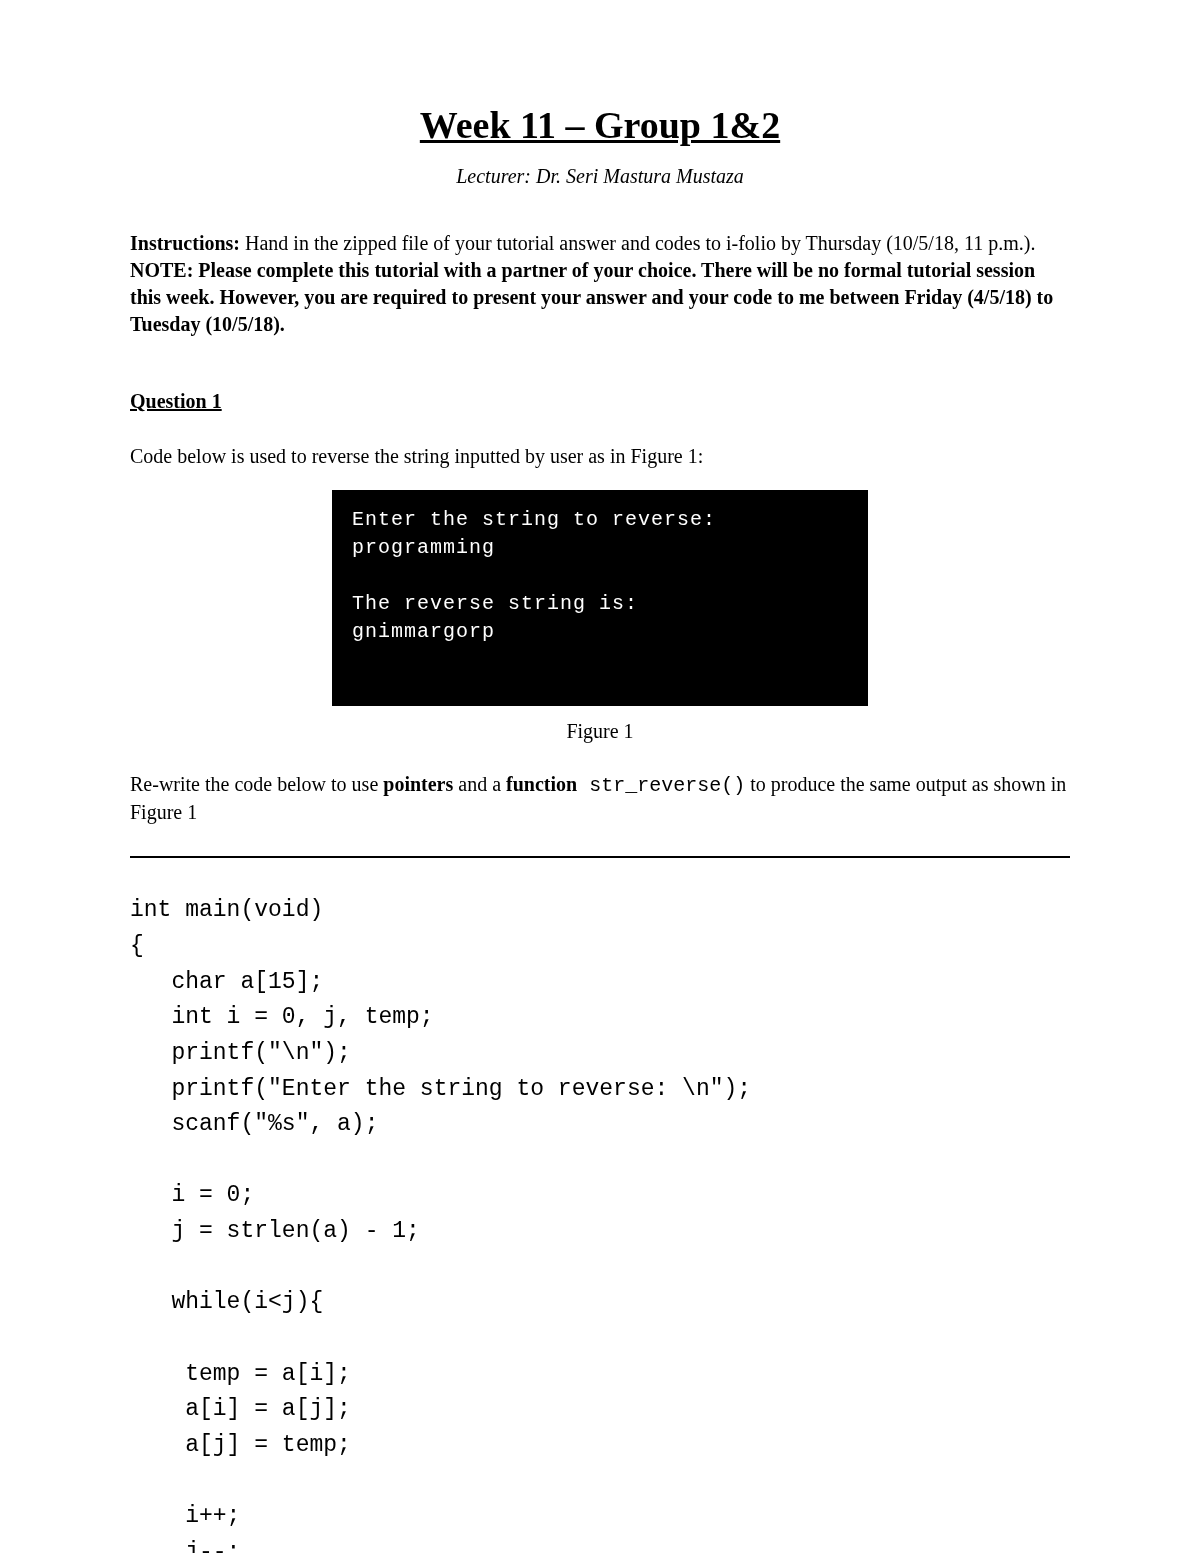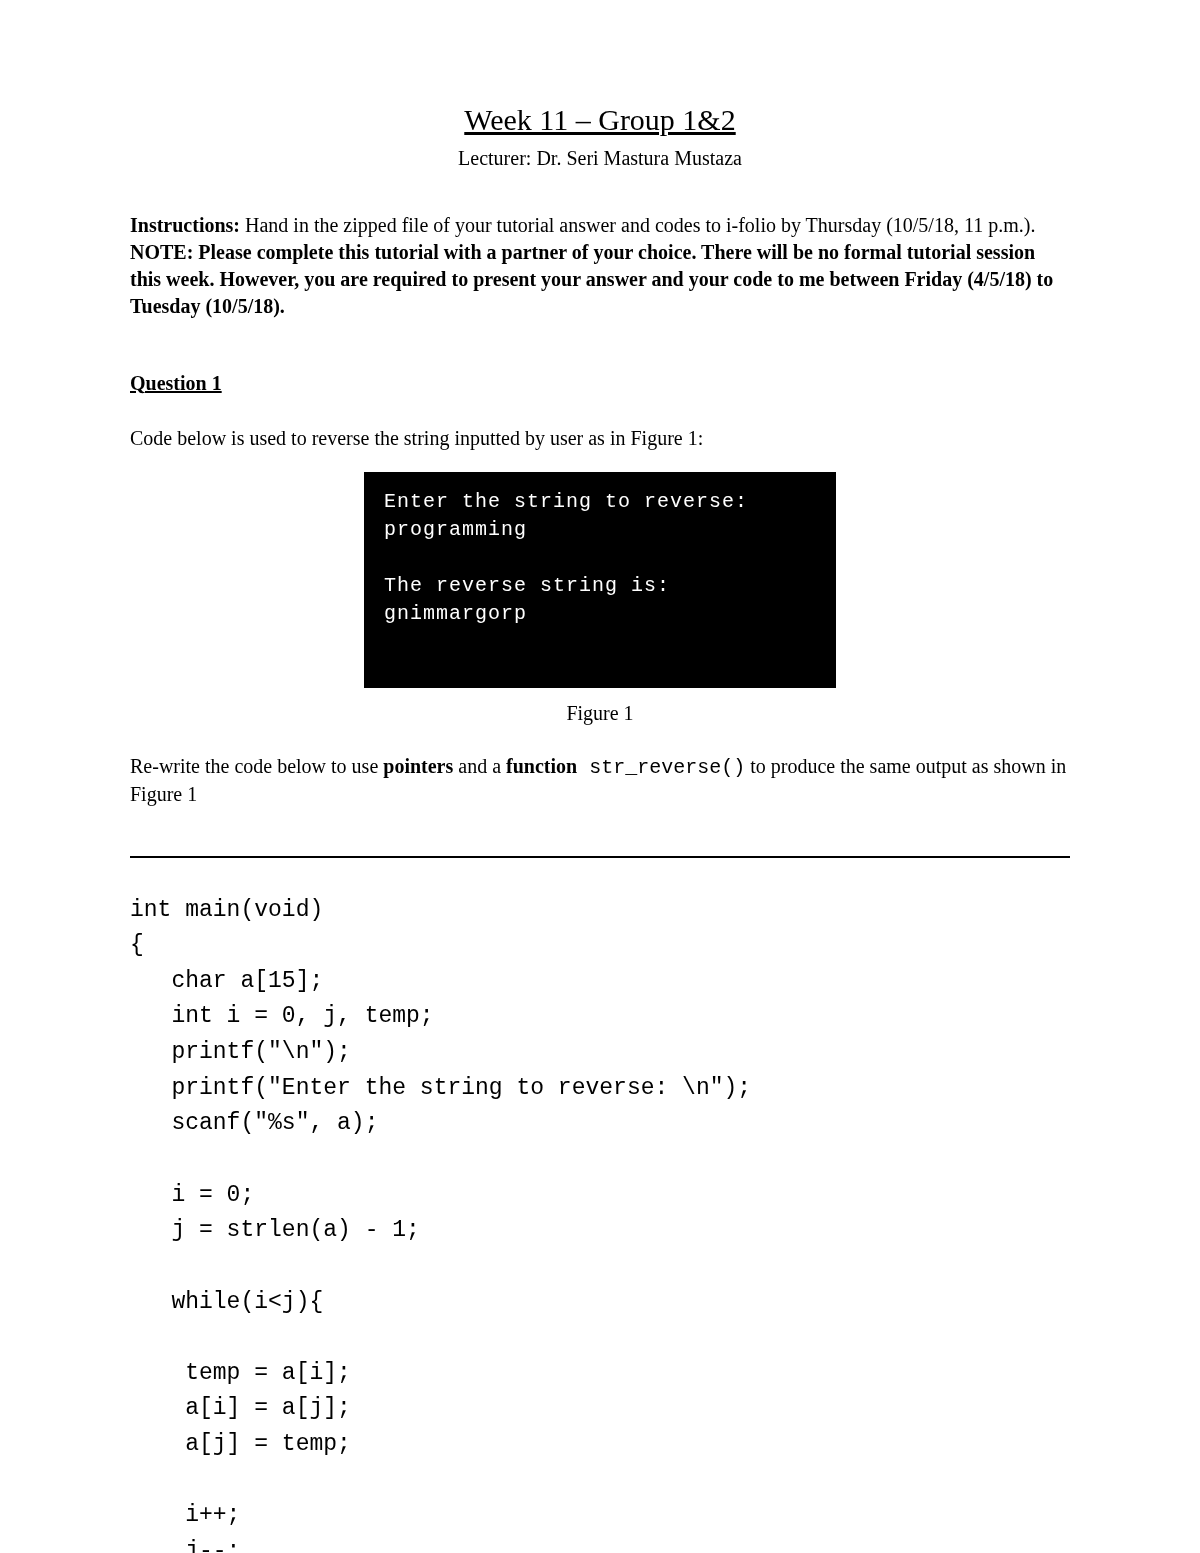--- a/index.html
+++ b/index.html
@@ -20,27 +20,28 @@
     .header {
       text-align: center;
       margin-bottom: 40px;
     }
     .title {
       font-size: 30px;
       font-weight: bold;
       text-decoration: underline;
     }
     .subtitle {
-      font-size: 30px;
-      font-weight: normal;
+      font-size: 38px;
+      font-weight: bold;
       text-decoration: underline;
     }
     .lecturer {
       font-size: 20px;
-      margin-top: 4px;
+      margin-top: 12px;
+      font-style: italic;
     }
     .instructions {
     }
     .note {
       font-weight: bold;
       margin-bottom: 50px;
     }
     .question-heading {
       font-weight: bold;
       text-decoration: underline;
@@ -53,31 +54,31 @@
       display: flex;
       justify-content: center;
       margin-bottom: 12px;
     }
     .terminal {
       background: #000;
       color: #fff;
       font-family: "Courier New", Courier, monospace;
       font-size: 20px;
       padding: 16px 8px 60px 20px;
-      width: 472px;
+      width: 536px;
       line-height: 1.4;
       letter-spacing: 1px;
       white-space: pre;
     }
     .figure-caption {
       text-align: center;
       margin-bottom: 26px;
     }
     .rewrite-text {
-      margin-bottom: 48px;
+      margin-bottom: 30px;
     }
     .bold {
       font-weight: bold;
     }
     .mono {
       font-family: "Courier New", Courier, monospace;
     }
     .divider {
       border: none;
       border-top: 2px solid #000;

